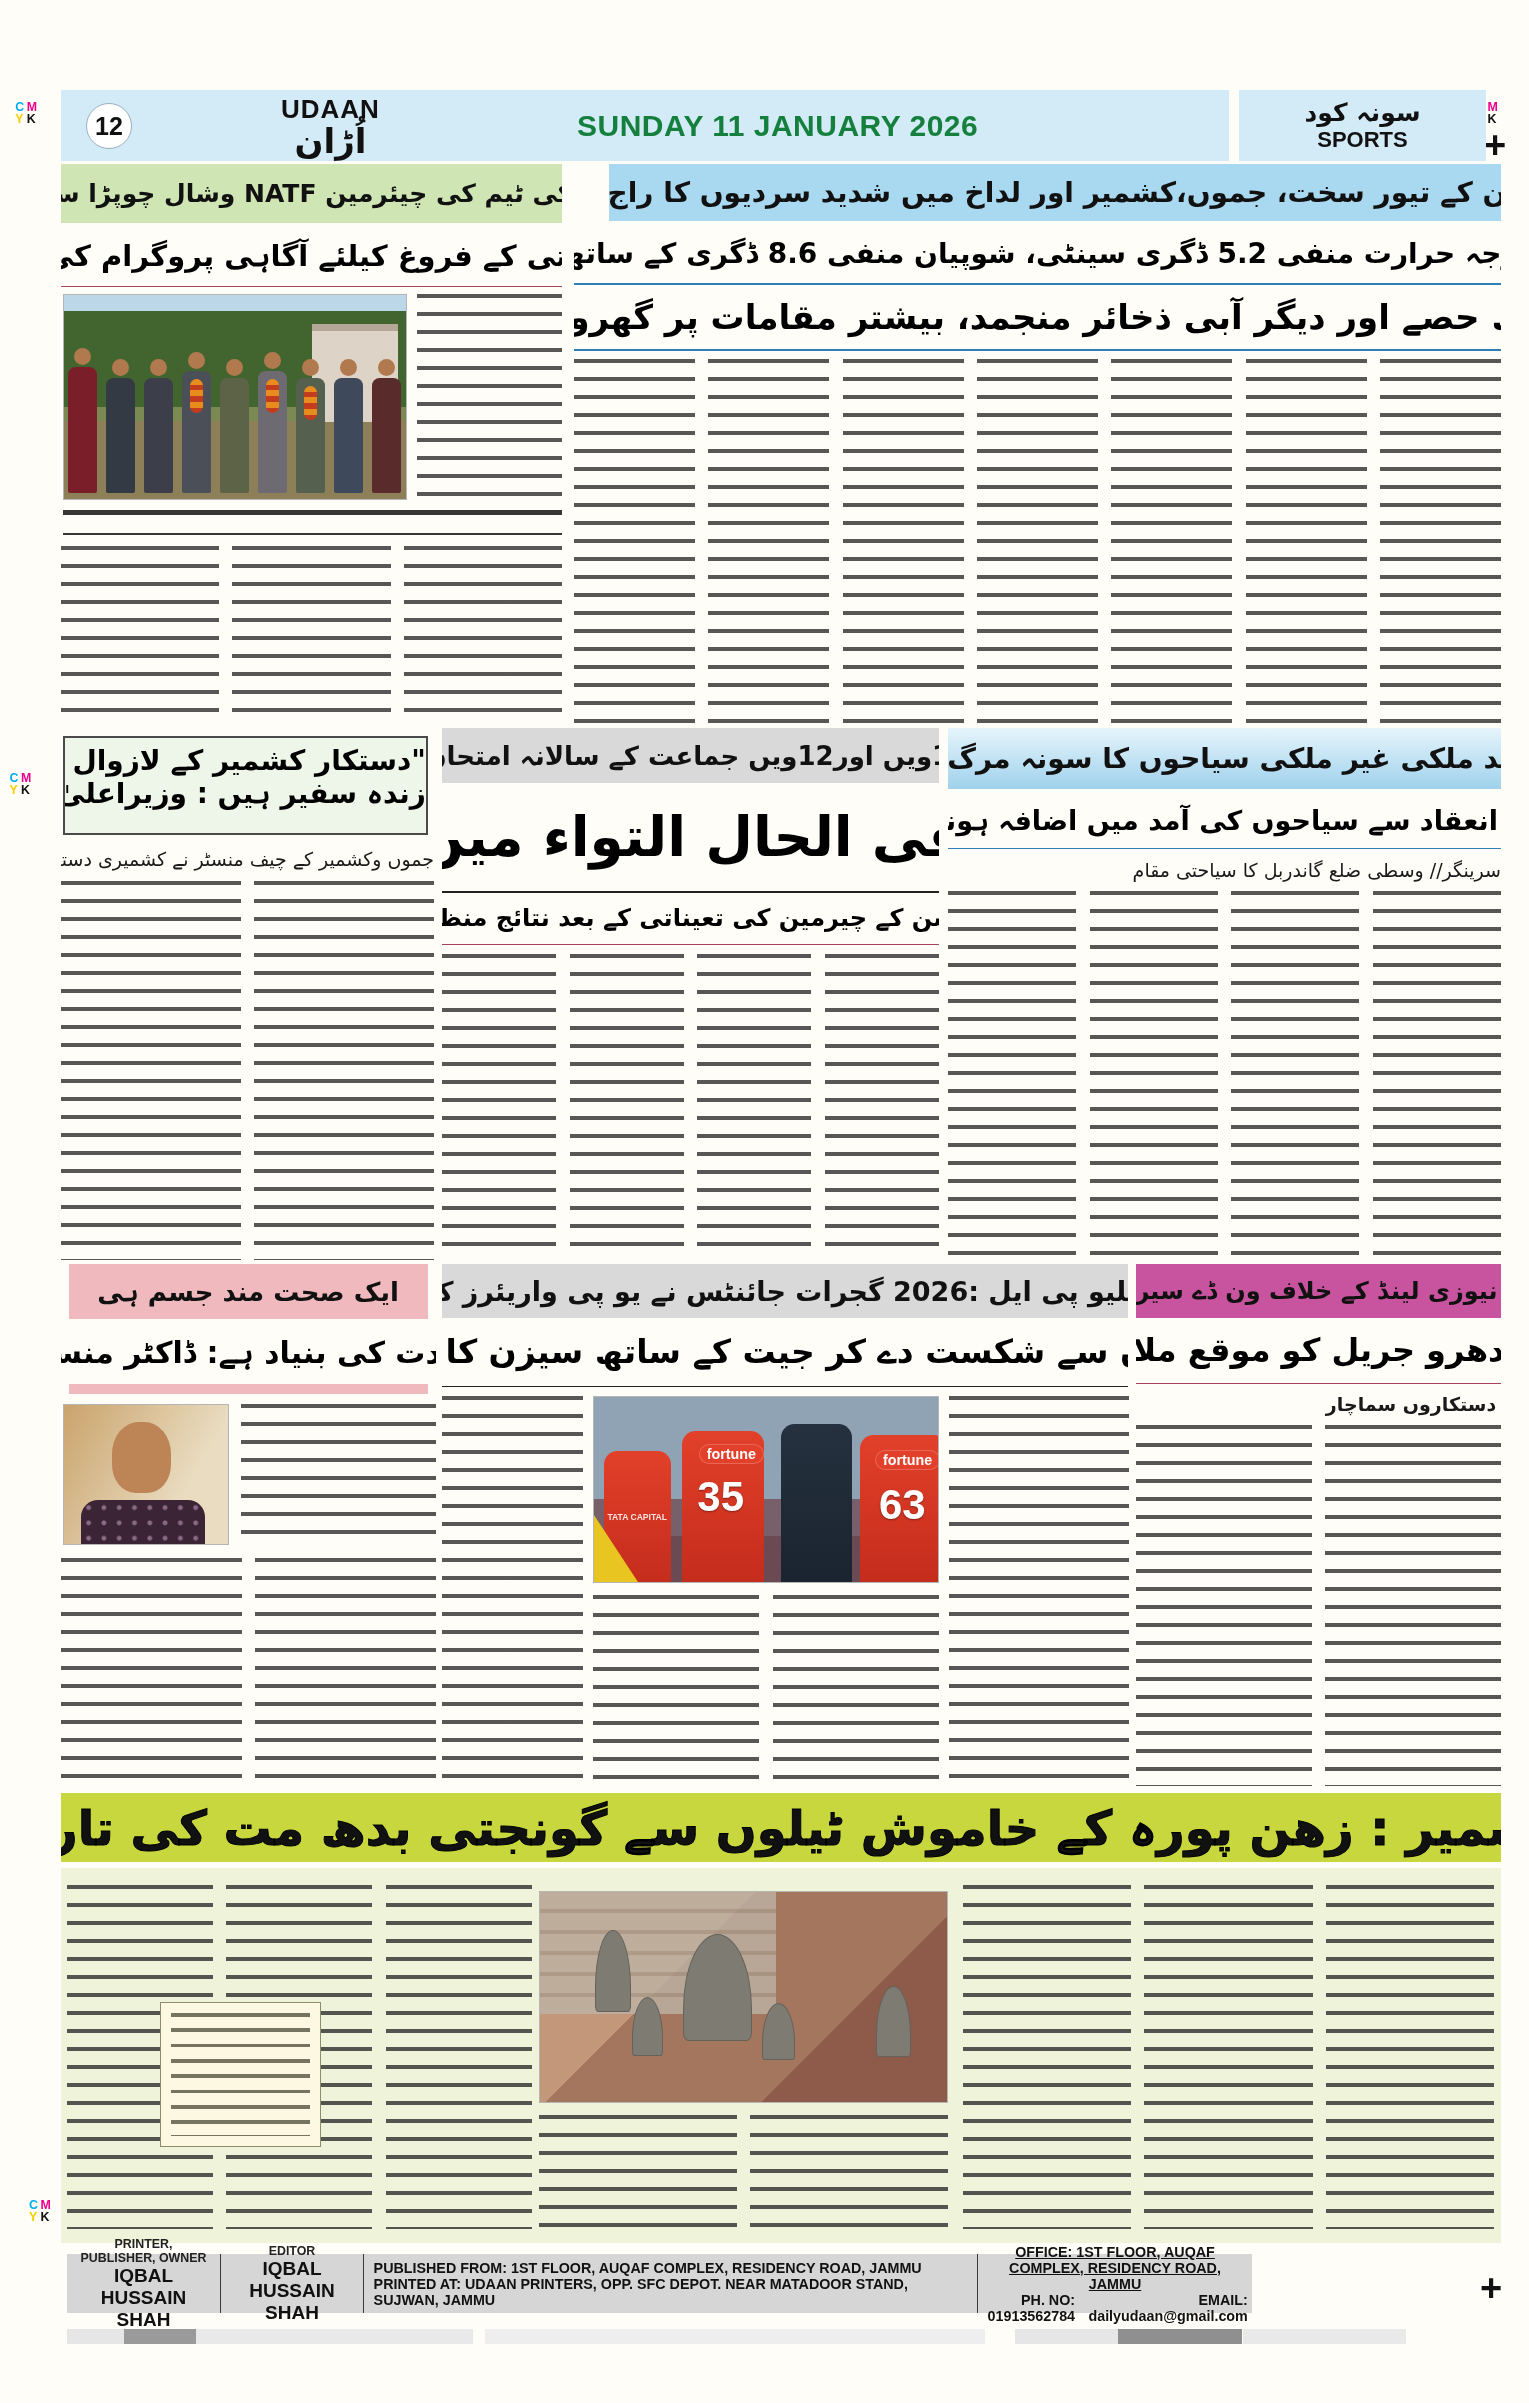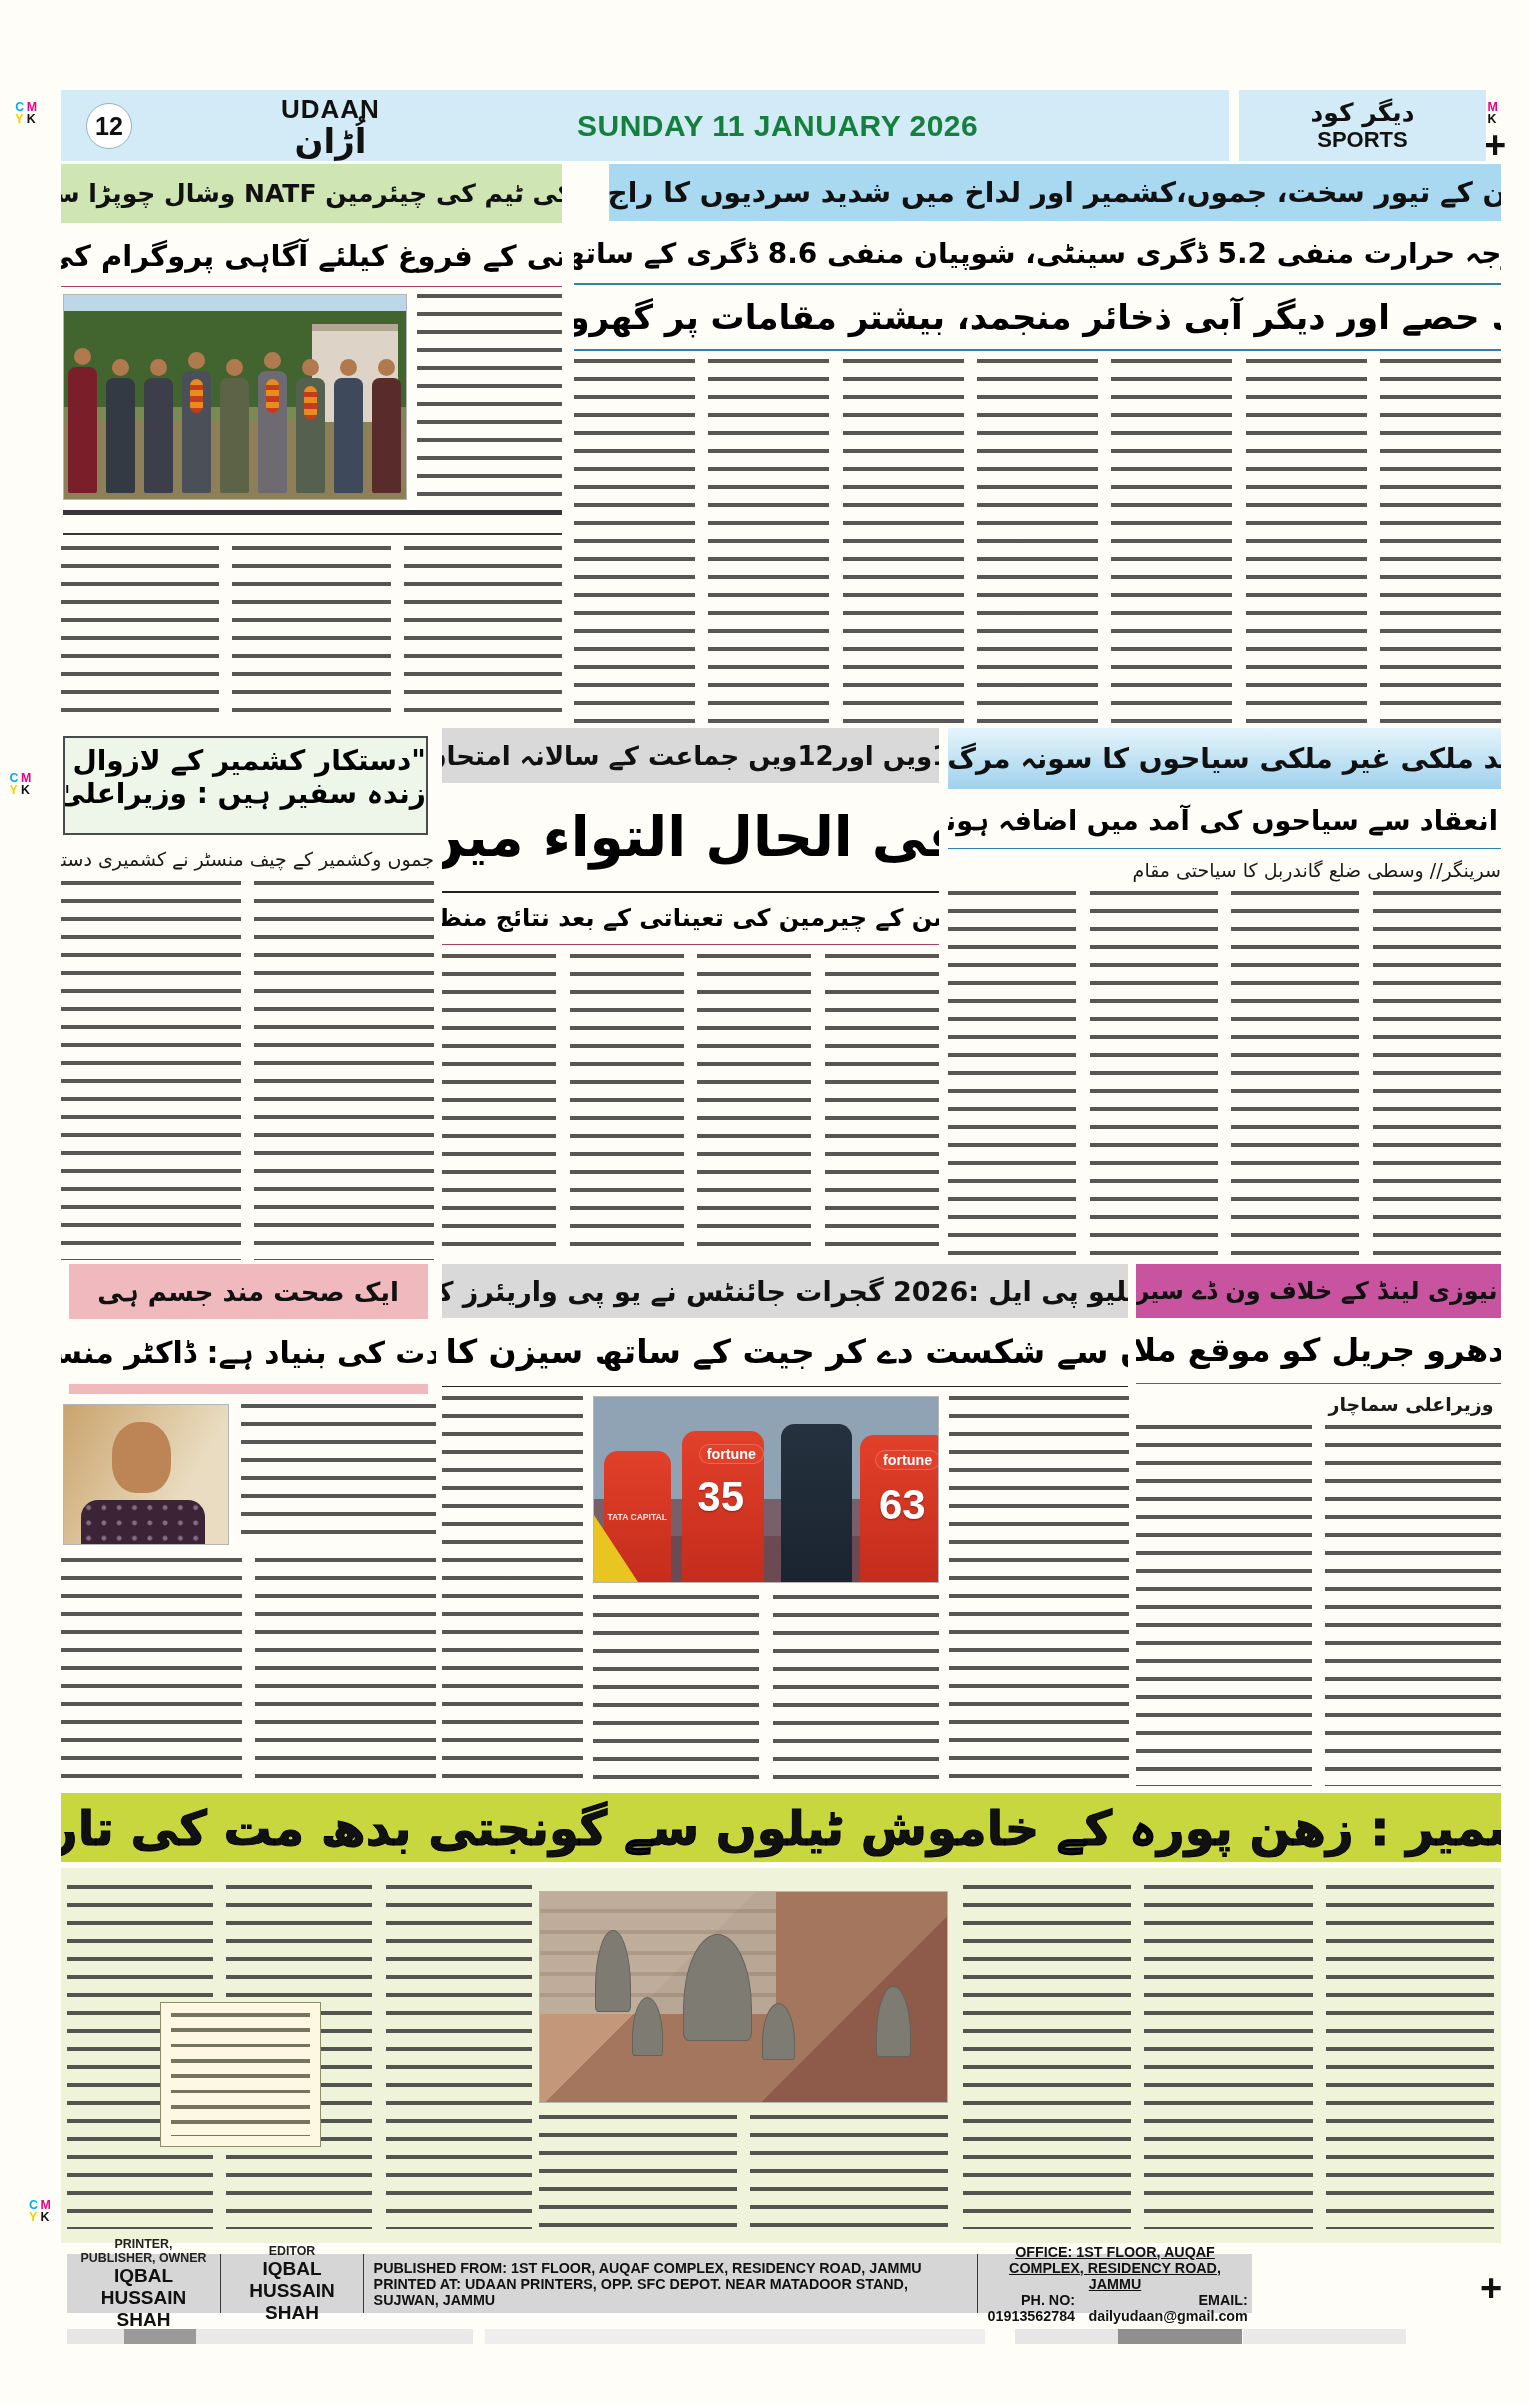--- a/index.html
+++ b/index.html
@@ -107,21 +107,21 @@
 
   <div class="abs hbar bar" style="left:61px;top:90px;width:1168px;height:71px;">
     <div class="abs pagenum" style="left:25px;top:13.4px;">12</div>
     <div class="abs" style="left:220px;top:3.8px;text-align:center;">
       <div class="mast-en">UDAAN</div>
       <div class="mast-ur ur">اُڑان</div>
     </div>
     <div class="abs date" style="left:516px;top:19px;">SUNDAY 11  JANUARY 2026</div>
   </div>
   <div class="abs hbar bar ctr" style="left:1239px;top:90px;width:247px;height:71px;flex-direction:column;">
-    <div class="ur" style="font-size:25px;font-weight:bold;">دیگر کود</div>
+    <div class="ur" style="font-size:25px;font-weight:bold;">سونہ کود</div>
     <div style="font:bold 22px 'Liberation Sans',sans-serif;">SPORTS</div>
   </div>
 
   <div class="abs" style="left:61px;top:164px;width:501px;height:564px;">
     <div class="abs bar ctr ur kicker nowrap" style="left:0;top:0;width:501px;height:59px;background:#cfe5b4;font-size:25px;">اُدھمپور کی ٹیم کی چیئرمین NATF وشال چوپڑا سے ملاقات</div>
     <div class="abs ctr ur hl nowrap" style="left:0;top:65px;width:501px;height:54px;font-size:29px;">قومی یکجہتی کے فروغ کیلئے آگاہی پروگرام کی درخواست</div>
     <div class="rule rule-maroon" style="left:0;top:122px;width:501px;height:1.4px;"></div>
     <div class="abs photo grp" style="left:1.9px;top:130px;width:344px;height:206px;">
       <div class="house"></div>
       <div class="row">
@@ -253,21 +253,21 @@
     <div class="abs colwrap" style="left:151px;top:331px;width:346px;height:191px;">
         <div class="gcol"></div>
         <div class="gcol"></div>
       </div>
   </div>
 
   <div class="abs" style="left:1136px;top:1264px;width:365px;height:522px;">
     <div class="abs bar ctr ur kicker nowrap" style="left:0;top:0;width:365px;height:54px;background:#c8539f;font-size:24px;">رشبھ پنت نیوزی لینڈ کے خلاف ون ڈے سیریز سے باہر</div>
     <div class="abs ctr ur hl nowrap" style="left:0;top:59px;width:365px;height:54px;font-size:32px;">دھرو جریل کو موقع ملا</div>
     <div class="rule rule-maroon" style="left:0;top:119px;width:365px;height:1.4px;"></div>
-    <div class="abs ur snippet nowrap" style="left:184px;top:126px;width:182px;font-weight:bold;text-align:center;">وزیراعلی سماچار</div>
+    <div class="abs ur snippet nowrap" style="left:184px;top:126px;width:182px;font-weight:bold;text-align:center;">دستکاروں سماچار</div>
     <div class="abs colwrap" style="left:0;top:161px;width:365px;height:361px;">
         <div class="gcol"></div>
         <div class="gcol"></div>
       </div>
   </div>
 
   <div class="abs bar ctr ur nowrap" style="left:61px;top:1793px;width:1440px;height:69px;background:#c9d73f;font-size:48px;font-weight:900;-webkit-text-stroke:1px #000;">کشمیر : زھن پورہ کے خاموش ٹیلوں سے گونجتی بدھ مت کی تاریخ</div>
 
   <div class="abs" style="left:61px;top:1868px;width:1440px;height:375px;background:#eef3da;">
     <div class="abs colwrap" style="left:5.7px;top:17px;width:465px;height:344px;">

